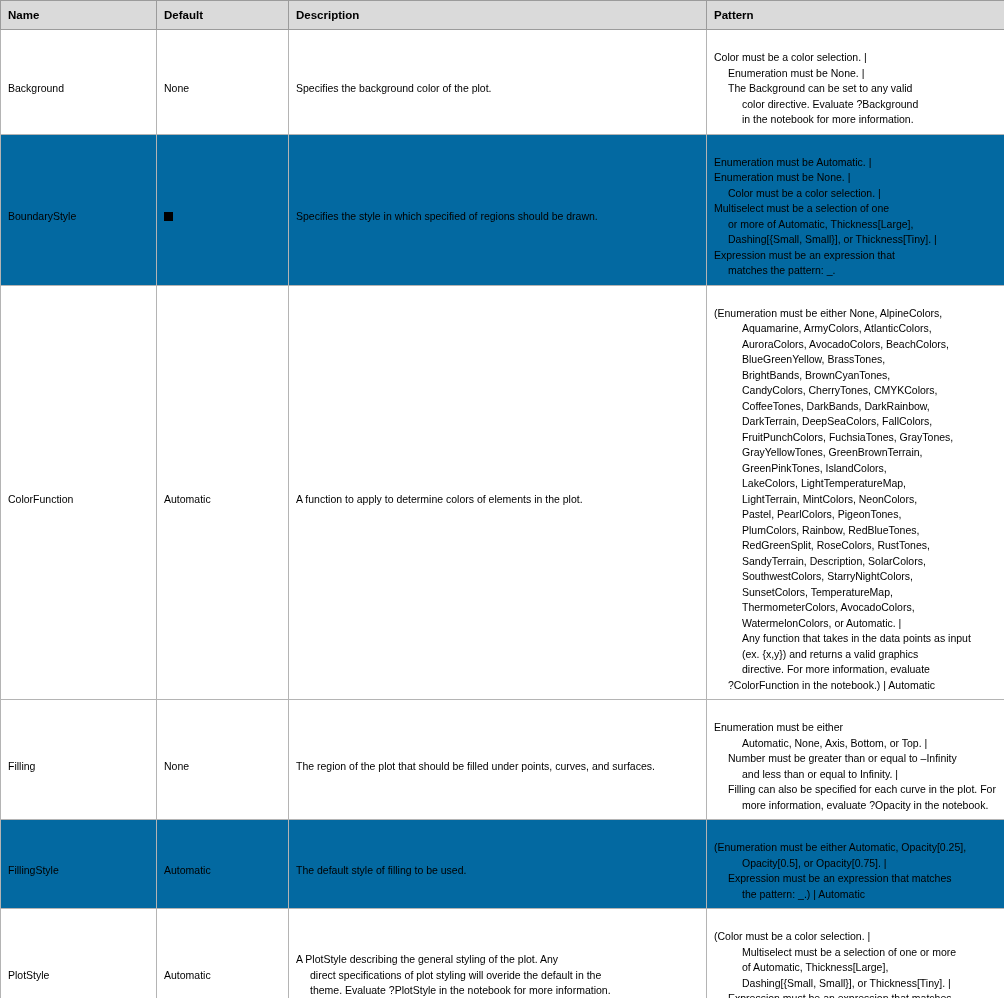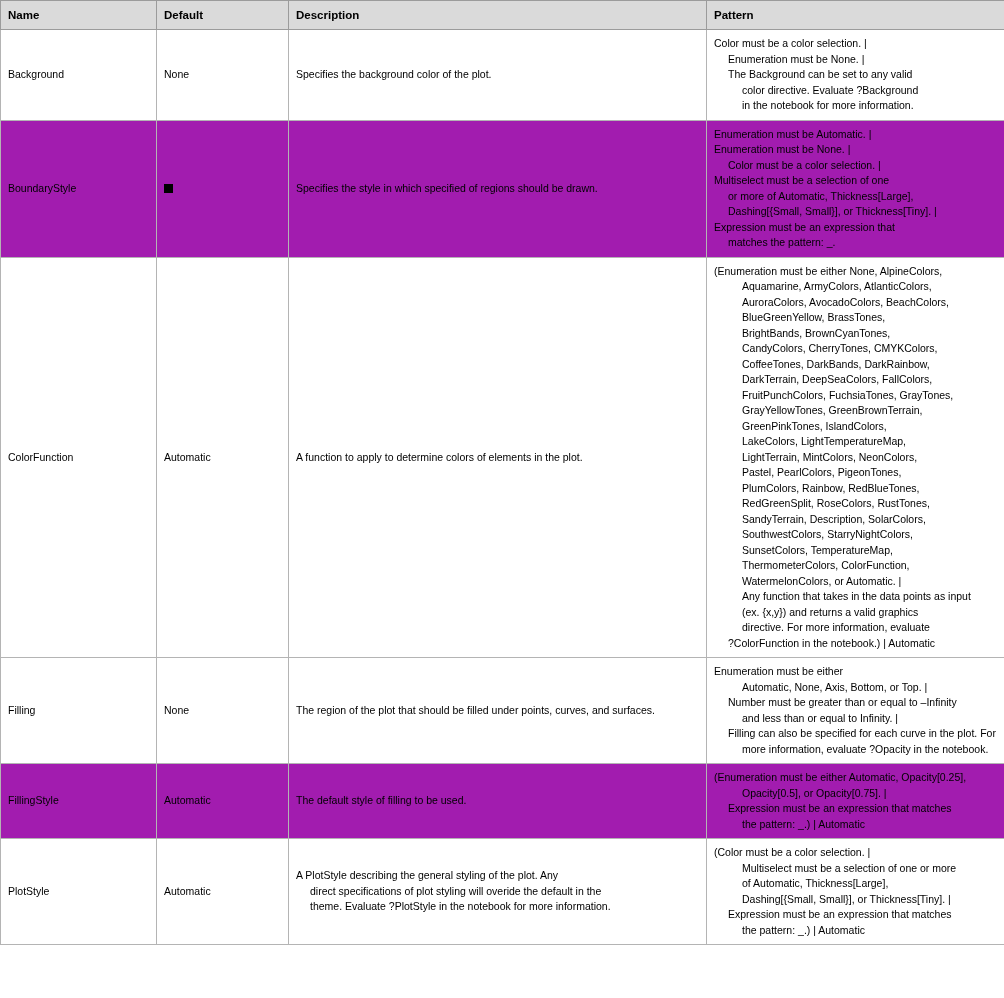--- a/index.html
+++ b/index.html
@@ -29,26 +29,26 @@
     text-align: left;
     vertical-align: middle;
     font-weight: bold;
     font-size: 11.5px;
     padding: 5px 7px 5px 7px;
     height: 18px;
   }
   table.opts td {
     border: 1px solid #b4b4b4;
     vertical-align: middle;
-    padding: 6px 7px 6px 7px;
+    padding: 20px 7px 6px 7px;
     font-size: 10.5px;
     line-height: 15.5px;
   }
   tr.alt td {
-    background: #a21caf;
+    background: #0369a1;
   }
   tr.plain td {
     background: #ffffff;
   }
   td.name     { font-size: 10.5px; }
   td.default  { font-size: 10.5px; }
   td.desc     { font-size: 10.5px; }
   td.pattern  { font-size: 10.5px; line-height: 16px; }
   .ln { display: block; }
   .ind1 { display: block; padding-left: 14px; }
@@ -135,21 +135,21 @@
         <span class="ind2">GrayYellowTones, GreenBrownTerrain,</span>
         <span class="ind2">GreenPinkTones, IslandColors,</span>
         <span class="ind2">LakeColors, LightTemperatureMap,</span>
         <span class="ind2">LightTerrain, MintColors, NeonColors,</span>
         <span class="ind2">Pastel, PearlColors, PigeonTones,</span>
         <span class="ind2">PlumColors, Rainbow, RedBlueTones,</span>
         <span class="ind2">RedGreenSplit, RoseColors, RustTones,</span>
         <span class="ind2">SandyTerrain, Description, SolarColors,</span>
         <span class="ind2">SouthwestColors, StarryNightColors,</span>
         <span class="ind2">SunsetColors, TemperatureMap,</span>
-        <span class="ind2">ThermometerColors, ColorFunction,</span>
+        <span class="ind2">ThermometerColors, AvocadoColors,</span>
         <span class="ind2">WatermelonColors, or Automatic. |</span>
         <span class="ind2">Any function that takes in the data points as input</span>
         <span class="ind2">(ex. {x,y}) and returns a valid graphics</span>
         <span class="ind2">directive. For more information, evaluate</span>
         <span class="ind1">?ColorFunction in the notebook.) | Automatic</span>
         <span class="ind2"></span>
         <span class="ind2"></span>
         <span class="ind2"></span>
       </td>
     </tr>

